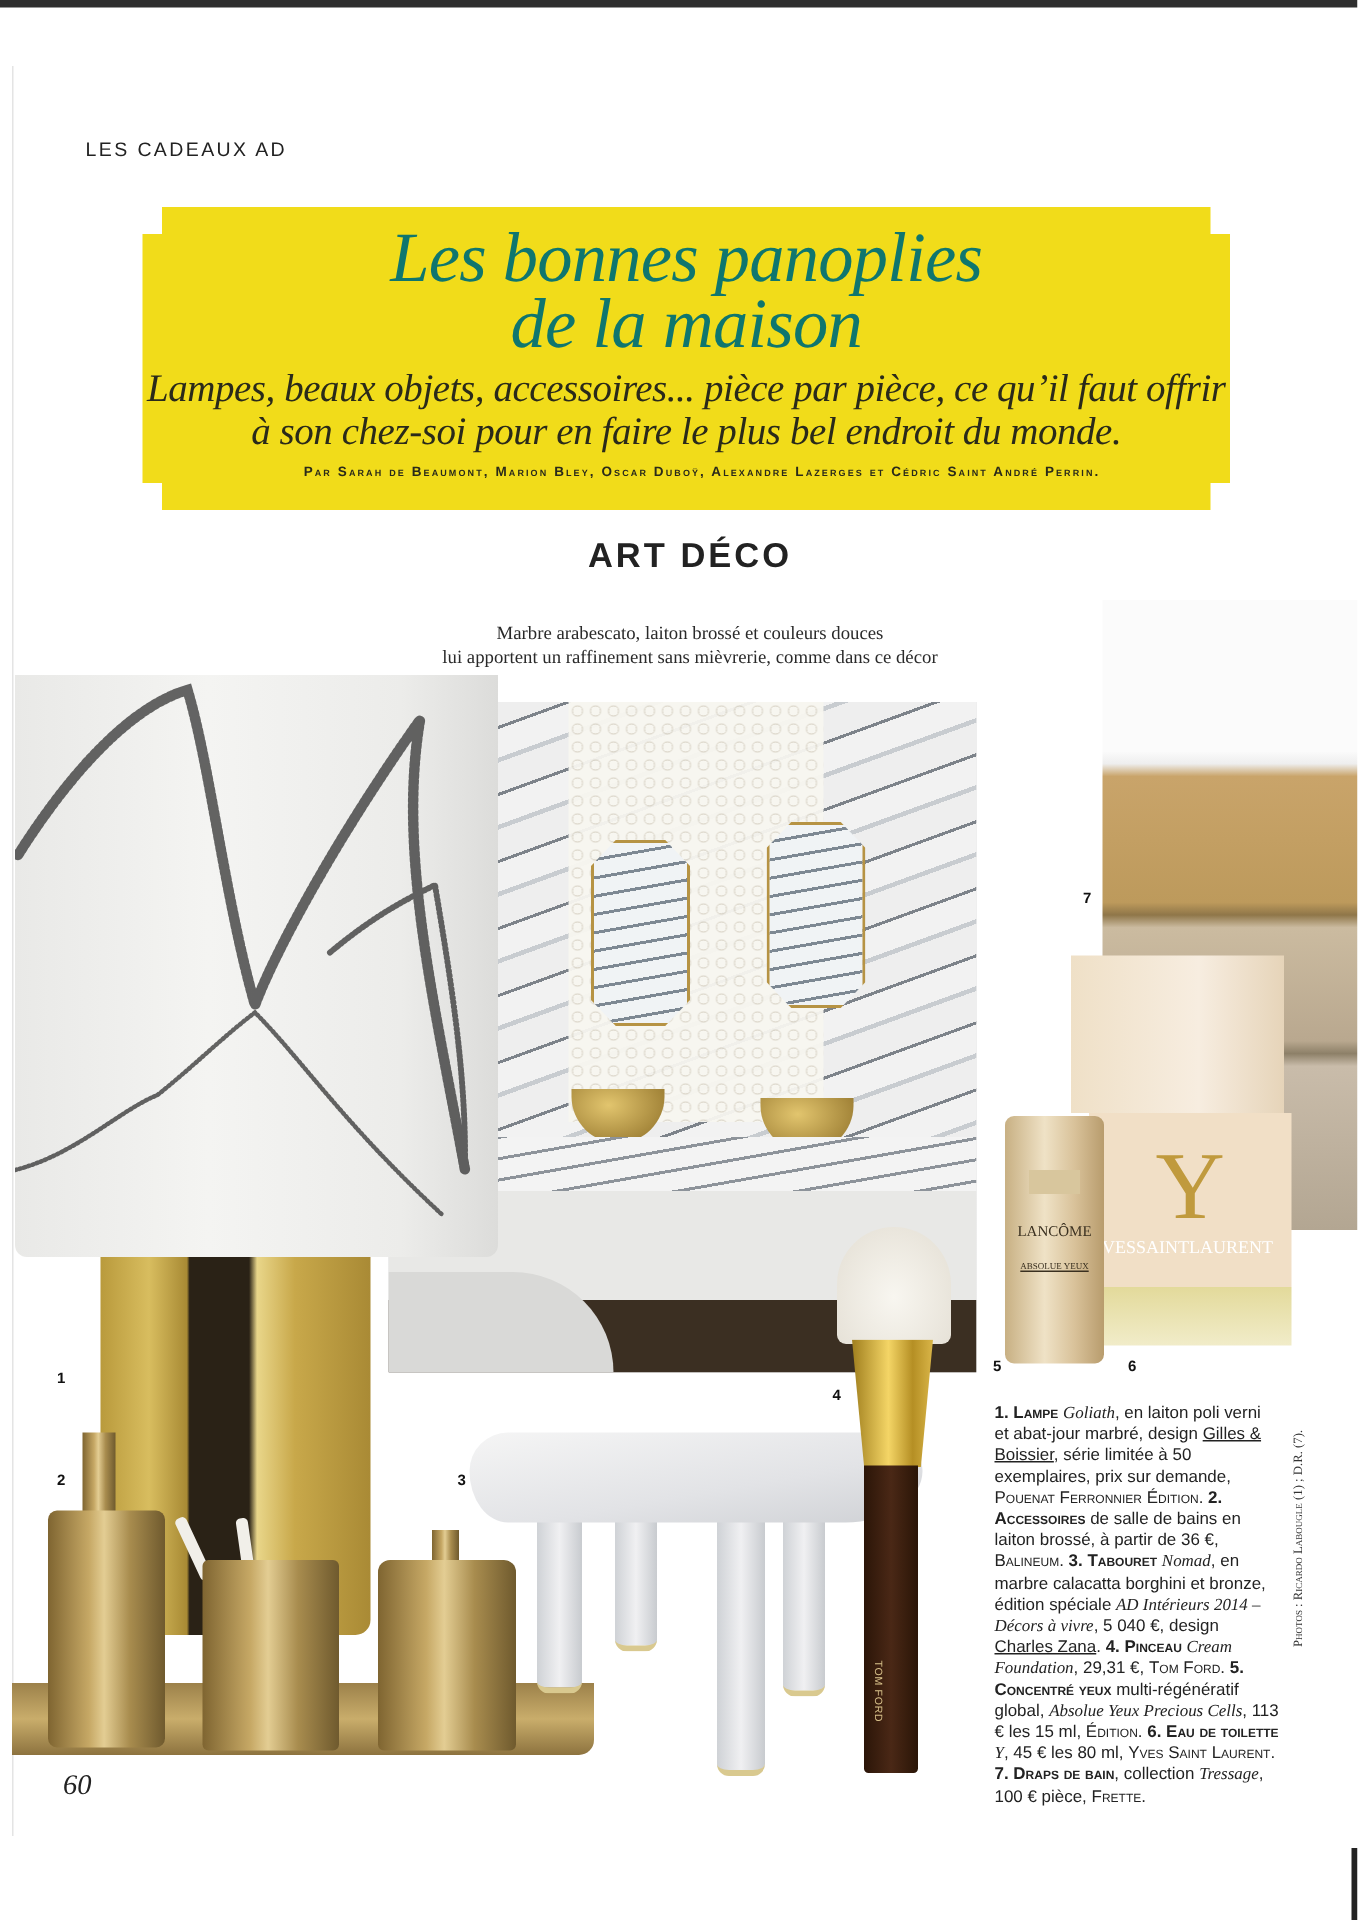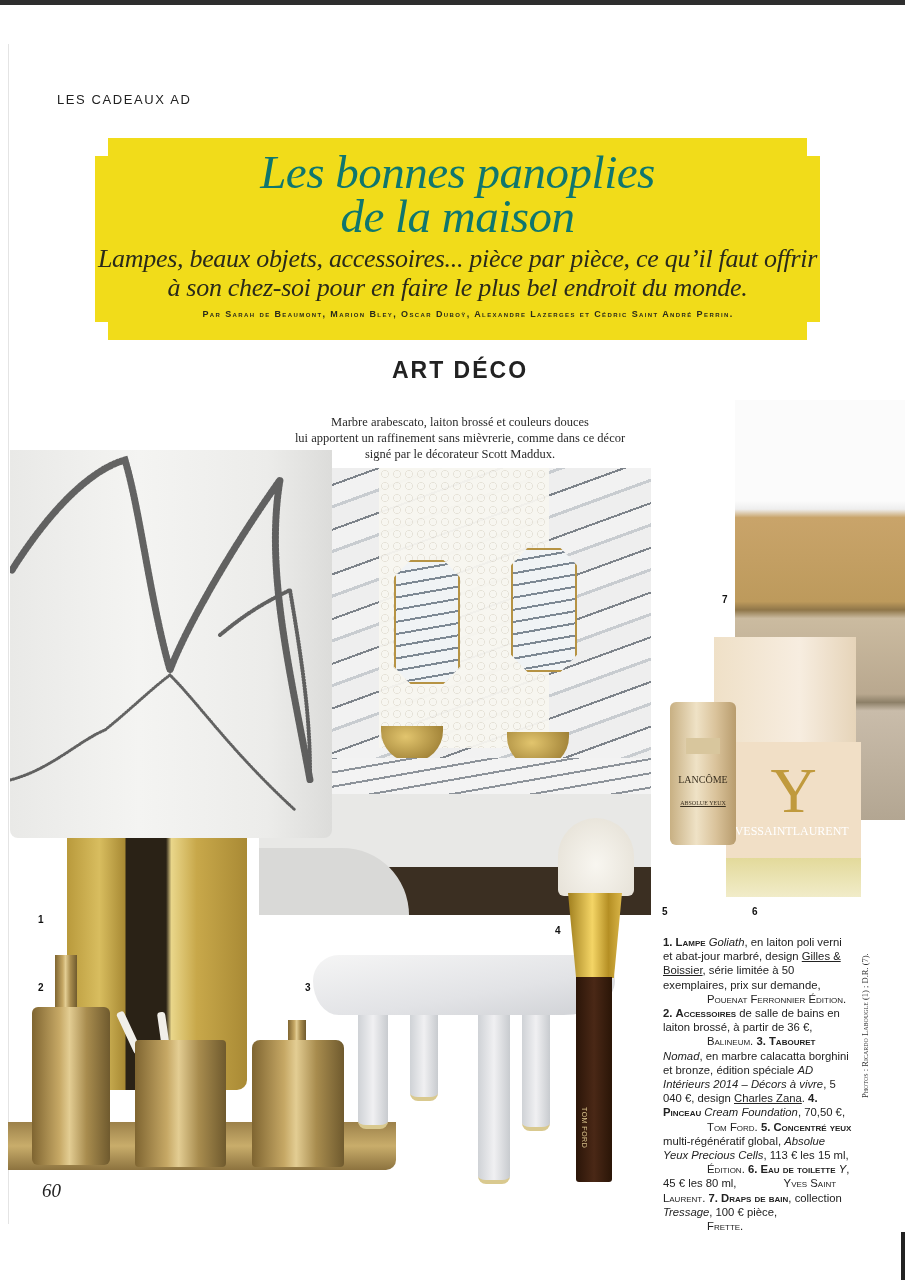--- a/index.html
+++ b/index.html
@@ -28,39 +28,39 @@
   .bath-photo .mirror{position:absolute;width:62px;height:120px;border:2px solid #b69344;background:repeating-linear-gradient(170deg,#f0f3f5 0 10px,#7d8893 10px 12px);clip-path:polygon(25% 0,75% 0,100% 14%,100% 86%,75% 100%,25% 100%,0 86%,0 14%);}
   .bath-photo .counter{position:absolute;left:0;top:290px;right:0;height:36px;background:repeating-linear-gradient(170deg,#f3f3f3 0 12px,#8d939a 12px 14px);}
   .bath-photo .bowl{position:absolute;top:258px;width:62px;height:36px;border-radius:0 0 31px 31px;background:radial-gradient(ellipse at 40% 30%,#e2c56e,#8a6b24);}
   .bath-photo .shelf{position:absolute;left:0;top:326px;right:0;height:121px;background:linear-gradient(#e8e8e6 0 60%,#3b2f22 60%);}
   .bath-photo .tub{position:absolute;left:0;top:380px;width:150px;height:67px;background:#d9d9d7;border-radius:0 80px 0 0;}
   .towels{left:735px;top:400px;width:170px;height:420px;background:linear-gradient(#fbfbfb 0 24%,#eeeeee 26%,#c9a46a 28%,#bd9a5c 48%,#8f7649 50%,#cbbba0 52%,#b9a88f 70%,#8d8068 72%,#c9bcaa 74%,#b3a692 100%);}
   .ysl-cap{left:714px;top:637px;width:142px;height:105px;background:linear-gradient(90deg,#efe0c7,#f7ede0 60%,#e6d4b9);}
   .ysl-bottle{left:726px;top:742px;width:135px;height:155px;background:linear-gradient(#f1dfc6 0 75%,#e3da9b 75%,#f1ecc9 100%);}
   .ysl-y{position:absolute;left:0;right:0;top:12px;text-align:center;font-family:"Liberation Serif",serif;font-size:64px;color:#c09a3d;}
   .ysl-text{position:absolute;left:0;right:0;top:82px;text-align:left;font-family:"Liberation Serif",serif;font-size:12px;color:#fff;letter-spacing:0px;}
-  .lancome{left:670px;top:702px;width:66px;height:143px;background:linear-gradient(90deg,#c8b083,#efe2c6 40%,#d9c29a 70%,#b89c6d);border-radius:6px;}
+  .lancome{left:670px;top:744px;width:66px;height:165px;background:linear-gradient(90deg,#c8b083,#efe2c6 40%,#d9c29a 70%,#b89c6d);border-radius:6px;}
   .lancome .neck{position:absolute;left:16px;top:36px;width:34px;height:16px;background:#d8c69d;}
   .lancome-logo{position:absolute;left:0;right:0;top:72px;text-align:center;font-family:"Liberation Serif",serif;font-size:10px;color:#3a3020;}
   .lancome-sub{position:absolute;left:0;right:0;top:98px;text-align:center;font-family:"Liberation Serif",serif;font-size:6px;color:#3a3020;text-decoration:underline;}
   .brush-head{left:558px;top:818px;width:76px;height:78px;background:radial-gradient(ellipse at 50% 60%,#f8f6f0,#e3ded3);border-radius:38px 38px 6px 6px;}
   .brush-ferrule{left:568px;top:893px;width:54px;height:85px;background:linear-gradient(90deg,#a07f1e,#f4d566 45%,#b58f24 75%,#d9b548);clip-path:polygon(0 0,100% 0,85% 100%,15% 100%);}
   .brush-handle{left:576px;top:977px;width:36px;height:205px;background:linear-gradient(90deg,#2b1508,#4a2816 50%,#2a1507);border-radius:0 0 3px 3px;}
   .brush-brand{position:absolute;left:12px;top:130px;transform:rotate(90deg);transform-origin:left top;font-size:7px;color:#d7c08a;letter-spacing:.5px;white-space:nowrap;}
   .stool-top{left:313px;top:955px;width:302px;height:60px;background:linear-gradient(170deg,#f5f5f5,#e2e3e6 60%,#cfd1d5);border-radius:30px 40px 60px 30px/30px 30px 40px 40px;}
   .leg{position:absolute;background:linear-gradient(90deg,#cfd2d6,#f0f0f2 50%,#c8cbcf);border-radius:0 0 8px 8px;border-bottom:4px solid #d9c98f;}
   .tray{left:8px;top:1122px;width:388px;height:48px;background:linear-gradient(#9c814a,#c9ad6b 50%,#8d733f);border-radius:0 0 10px 0;}
   .brass{position:absolute;background:linear-gradient(90deg,#7f6531,#c6a865 35%,#e3cd93 48%,#a88c4e 70%,#6f5a2e);}
   .num{position:absolute;font-weight:bold;font-size:10px;color:#111;}
   .page-num{position:absolute;left:42px;top:1180px;font-family:"Liberation Serif",serif;font-style:italic;font-size:19px;color:#222;}
   .caption{position:absolute;left:663px;top:935px;width:190px;font-size:11.3px;line-height:14.2px;color:#222;}
-  .caption .sc{font-variant:small-caps;margin-left:44px;}
+  .caption .sc{font-variant:small-caps;}
   .caption .b{font-weight:bold;font-variant:small-caps;}
   .caption .u{text-decoration:underline;}
-  .caption .i{font-style:italic;}
+  .caption .i{font-style:italic;font-family:Liberation Serif, serif;}
   .credit{position:absolute;left:860px;top:1098px;transform:rotate(-90deg);transform-origin:left top;font-family:"Liberation Serif",serif;font-size:8.5px;color:#333;white-space:nowrap;font-variant:small-caps;}
 </style>
 </head>
 <body>
 
 <div class="scan-top"></div>
 <div class="scan-left"></div>
 <div class="scan-right"></div>
 
 <div class="kicker">LES CADEAUX AD</div>
@@ -80,21 +80,20 @@
     <div class="byline">Par Sarah de Beaumont, Marion Bley, Oscar Duboÿ, Alexandre Lazerges et Cédric Saint André Perrin.</div>
   </div>
 </div>
 
 <div class="section-title">
   <div>ART DÉCO</div>
 </div>
 <div class="section-intro">
   <div>Marbre arabescato, laiton brossé et couleurs douces</div>
   <div>lui apportent un raffinement sans mièvrerie, comme dans ce décor</div>
-  <div>signé par le décorateur Scott Maddux.</div>
 </div>
 
 <div class="photo bath-photo">
   <div class="wall"></div>
   <div class="window"></div>
   <div class="mirror" style="left:135px;top:92px;"></div>
   <div class="mirror" style="left:252px;top:80px;"></div>
   <div class="bowl" style="left:122px;"></div>
   <div class="bowl" style="left:248px;top:264px;"></div>
   <div class="counter"></div>
@@ -153,19 +152,19 @@
 <div class="num" style="left:662px;top:906px;">5</div>
 <div class="num" style="left:752px;top:906px;">6</div>
 <div class="num" style="left:722px;top:594px;">7</div>
 
 <div class="page-num">60</div>
 
 <div class="caption">
   <span class="b">1.</span> <span class="b">Lampe</span> <span class="i">Goliath</span><span>, en laiton poli verni et abat-jour marbré, design </span><span class="u">Gilles &amp; Boissier</span><span>, série limitée à 50 exemplaires, prix sur demande, </span><span class="sc">Pouenat Ferronnier Édition.</span>
   <span class="b">2.</span> <span class="b">Accessoires</span><span> de salle de bains en laiton brossé, à partir de 36 €, </span><span class="sc">Balineum.</span>
   <span class="b">3.</span> <span class="b">Tabouret</span> <span class="i">Nomad</span><span>, en marbre calacatta borghini et bronze, édition spéciale </span><span class="i">AD Intérieurs 2014 – Décors à vivre</span><span>, 5 040 €, design </span><span class="u">Charles Zana</span><span>.</span>
-  <span class="b">4.</span> <span class="b">Pinceau</span> <span class="i">Cream Foundation</span><span>, 70,50 €, </span><span class="sc">Tom Ford.</span>
+  <span class="b">4.</span> <span class="b">Pinceau</span> <span class="i">Cream Foundation</span><span>, 29,31 €, </span><span class="sc">Tom Ford.</span>
   <span class="b">5.</span> <span class="b">Concentré yeux</span><span> multi-régénératif global, </span><span class="i">Absolue Yeux Precious Cells</span><span>, 113 € les 15 ml, </span><span class="sc">Édition.</span>
   <span class="b">6.</span> <span class="b">Eau de toilette</span> <span class="i">Y</span><span>, 45 € les 80 ml, </span><span class="sc">Yves Saint Laurent.</span>
   <span class="b">7.</span> <span class="b">Draps de bain</span><span>, collection </span><span class="i">Tressage</span><span>, 100 € pièce, </span><span class="sc">Frette.</span>
 </div>
 
 <div class="credit">Photos : Ricardo Labougle (1) ; D.R. (7).</div>
 
 </body></html>

